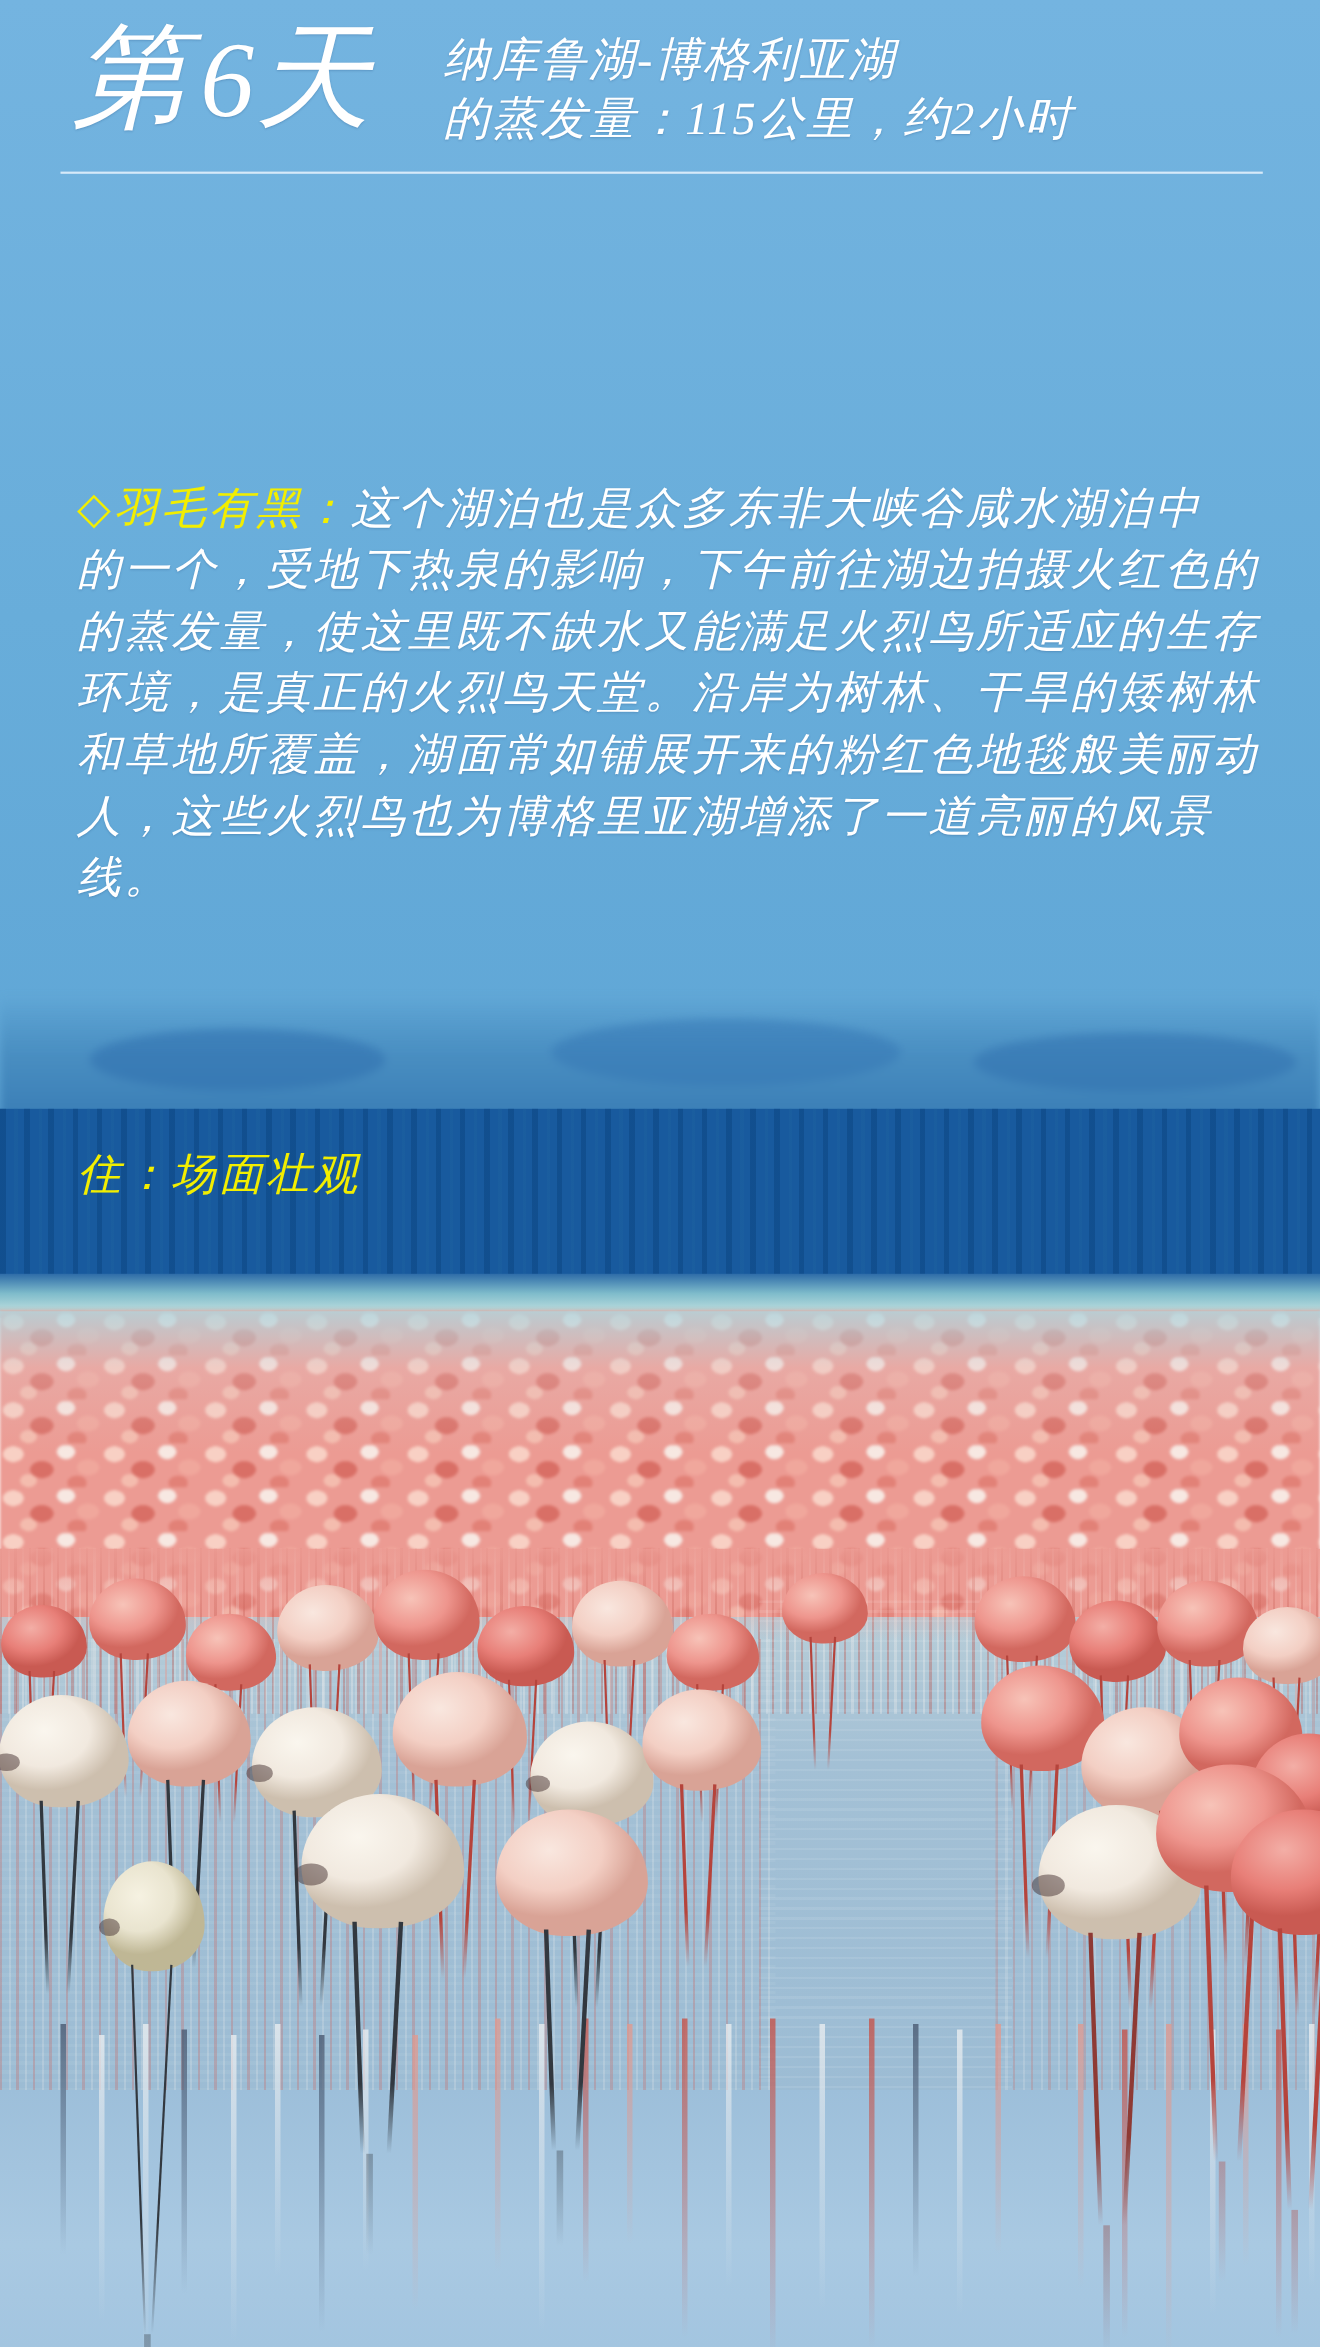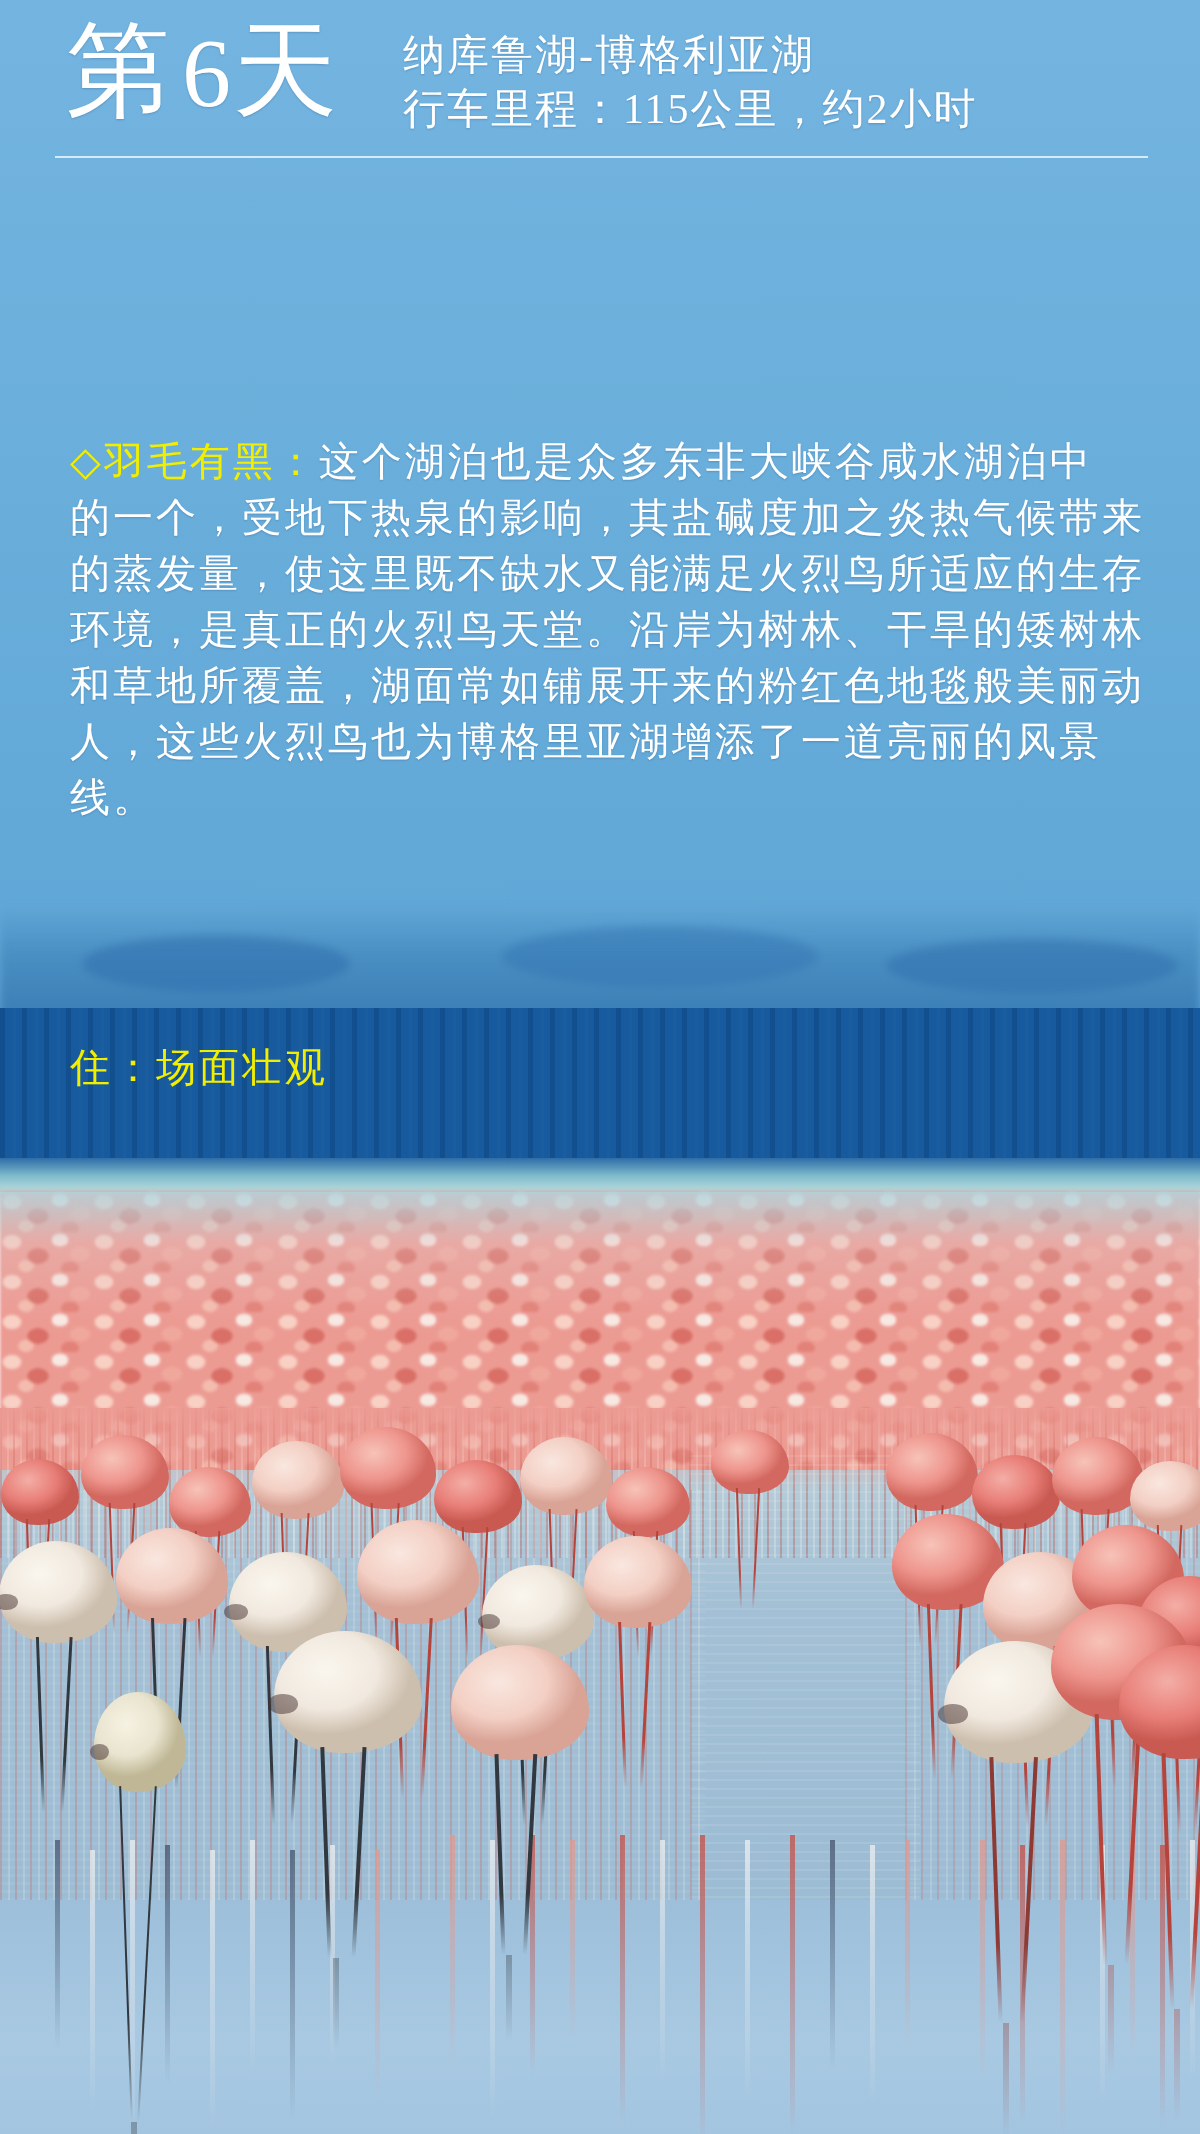--- a/index.html
+++ b/index.html
@@ -1,18 +1,18 @@
 <!DOCTYPE html>
 <html><head>
 <meta charset="utf-8">
 <style>
   html,body{margin:0;padding:0;}
   body{width:1200px;height:2134px;position:relative;overflow:hidden;
        font-family:"Liberation Serif","DejaVu Serif",serif;}
-  .abs{position:absolute;}
+  .abs{position:absolute;font-style:italic;}
   
   .photo{position:absolute;left:0;top:0;width:1200px;height:2134px;overflow:hidden;}
   .sky{left:0;top:0;width:1200px;height:1020px;
        background:linear-gradient(180deg,#74b4e0 0%,#68adda 55%,#5fa6d6 100%);}
   .hills{left:0;top:905px;width:1200px;height:112px;filter:blur(4px);
        background:
          radial-gradient(220px 46px at 18% 52%, rgba(47,111,174,.55) 60%, rgba(0,0,0,0) 62%),
          radial-gradient(260px 50px at 55% 46%, rgba(52,118,180,.5) 60%, rgba(0,0,0,0) 62%),
          radial-gradient(240px 44px at 86% 54%, rgba(47,111,174,.5) 60%, rgba(0,0,0,0) 62%),
          linear-gradient(180deg, rgba(74,143,194,0) 0%, #4a8fc2 45%, #3a7eb6 100%);}
@@ -280,28 +280,28 @@
         <div class="bref" style="left: 40%; top: 364px; width: 6px; height: 112.5px; background: linear-gradient(rgba(181, 68, 60, 0.35), rgba(181, 68, 60, 0));"></div>
       </div>
     </div>
 </div>
 
 <div class="content">
   <div class="abs daytitle"><span>第</span><span class="daynum">6</span><span>天</span></div>
 
   <div class="abs subtitle">
     <div>纳库鲁湖-博格利亚湖</div>
-    <div>行车里程：115公里，约2小时</div>
+    <div>的蒸发量：115公里，约2小时</div>
   </div>
 
   <div class="abs divider"></div>
 
 
   <p class="abs para p2"><span class="hl">◇羽毛有黑：</span><span>这个湖泊也是众多东非大峡谷咸水湖泊中
-的一个，受地下热泉的影响，其盐碱度加之炎热气候带来
+的一个，受地下热泉的影响，下午前往湖边拍摄火红色的
 的蒸发量，使这里既不缺水又能满足火烈鸟所适应的生存
 环境，是真正的火烈鸟天堂。沿岸为树林、干旱的矮树林
 和草地所覆盖，湖面常如铺展开来的粉红色地毯般美丽动
 人，这些火烈鸟也为博格里亚湖增添了一道亮丽的风景
 线。</span></p>
 
 
   <p class="abs para pstay hl">住：场面壮观</p>
 </div>
 

